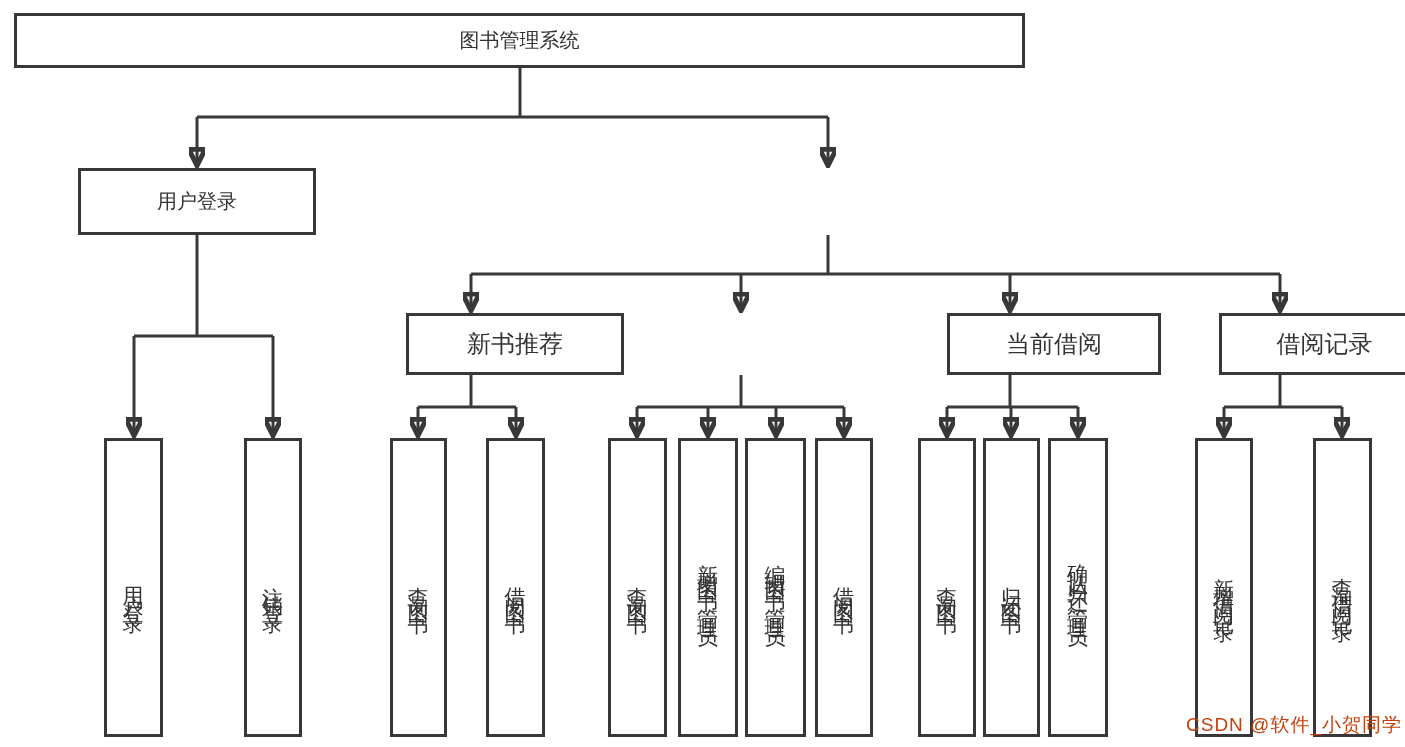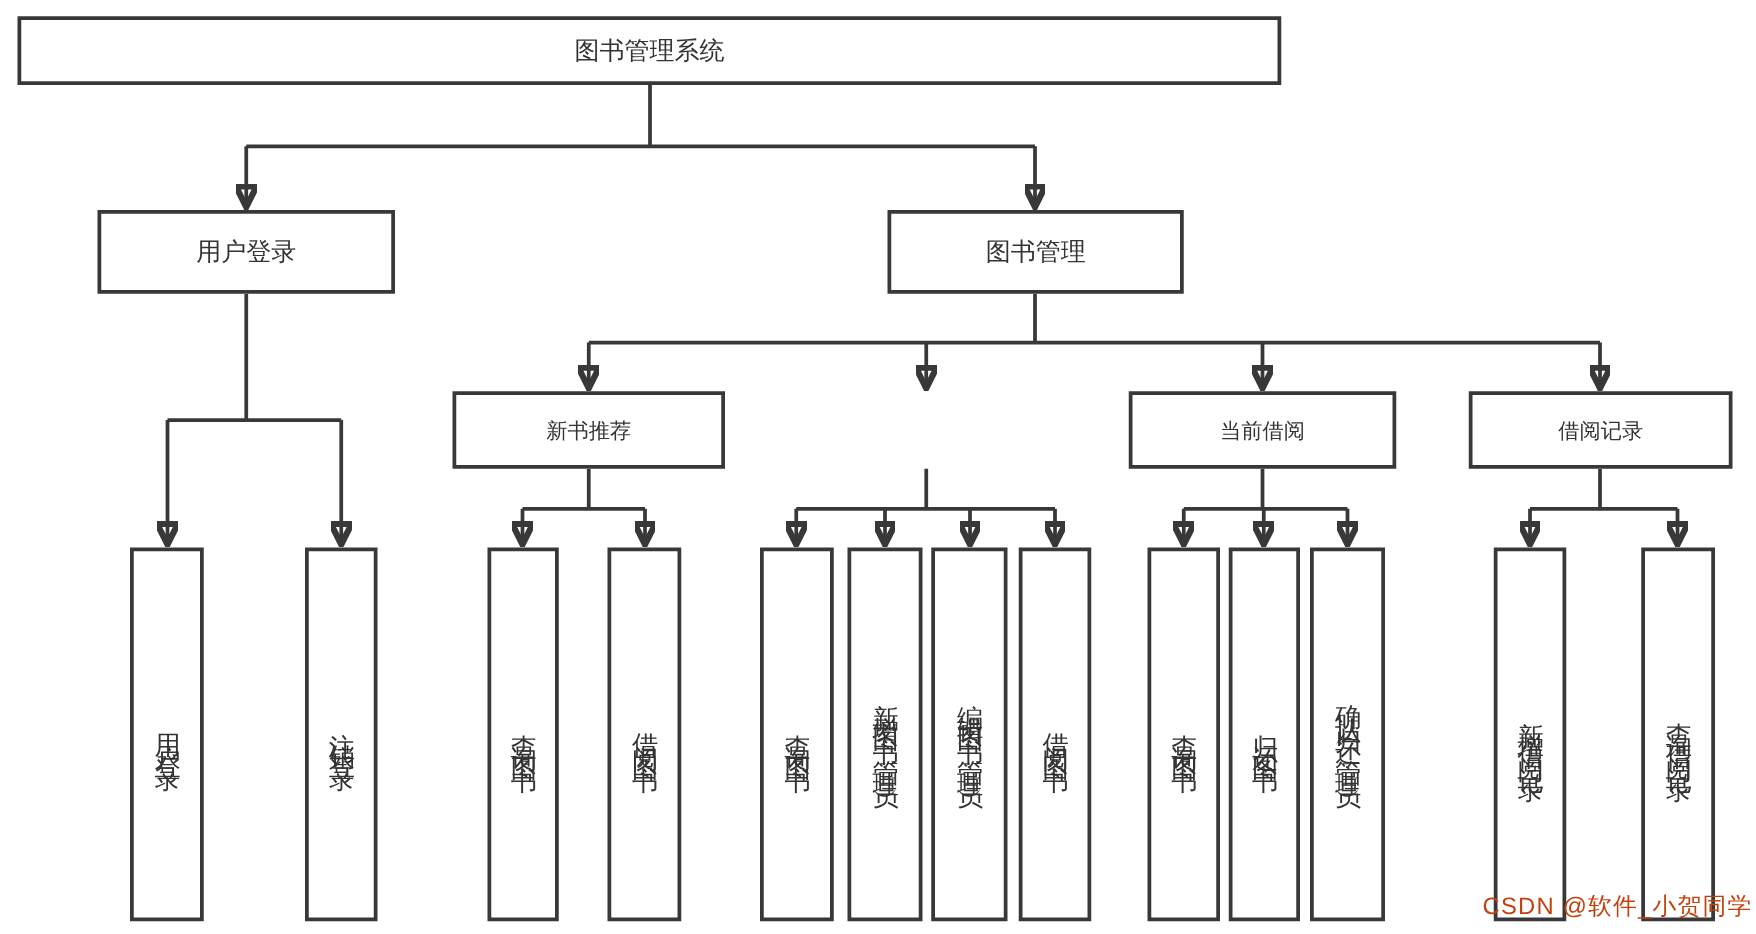--- a/index.html
+++ b/index.html
@@ -32,21 +32,21 @@
     border: 3px solid #383838;
     background: #ffffff;
     color: #333333;
     display: flex;
     align-items: center;
     justify-content: center;
     text-align: center;
   }
   .node.root  { font-size: 20px; }
   .node.lvl2  { font-size: 20px; }
-  .node.lvl3  { font-size: 17px; }
+  .node.lvl3  { font-size: 24px; margin-left: 44px; }
   .node.leaf {
     writing-mode: vertical-rl;
     text-orientation: mixed;
     font-size: 21px;
     letter-spacing: 9px;
     line-height: 1;
   }
   .watermark {
     position: absolute;
     left: 1186px;
@@ -120,21 +120,20 @@
       <path d="M1280,375 V407"></path>
       <path d="M1224,407 H1342"></path>
       <path d="M1224,407 V434" marker-end="url(#arrow)"></path>
       <path d="M1342,407 V434" marker-end="url(#arrow)"></path>
     </g>
   </svg>
 
   <div class="node root" style="left:14px; top:13px; width:1011px; height:55px;">图书管理系统</div>
 
   <div class="node lvl2" style="left:78px; top:168px; width:238px; height:67px;">用户登录</div>
-  <div class="node lvl2" style="left:710px; top:168px; width:237px; height:67px;">图书管理</div>
 
   <div class="node lvl3" style="left:362px; top:313px; width:218px; height:62px;">新书推荐</div>
   <div class="node lvl3" style="left:903px; top:313px; width:214px; height:62px;">当前借阅</div>
   <div class="node lvl3" style="left:1175px; top:313px; width:211px; height:62px;">借阅记录</div>
 
   <div class="node leaf" style="left:104px; top:438px; width:59px; height:299px;">用户登录</div>
   <div class="node leaf" style="left:244px; top:438px; width:58px; height:299px;">注销登录</div>
 
   <div class="node leaf" style="left:390px; top:438px; width:57px; height:299px;">查询图书</div>
   <div class="node leaf" style="left:486px; top:438px; width:59px; height:299px;">借阅图书</div>

